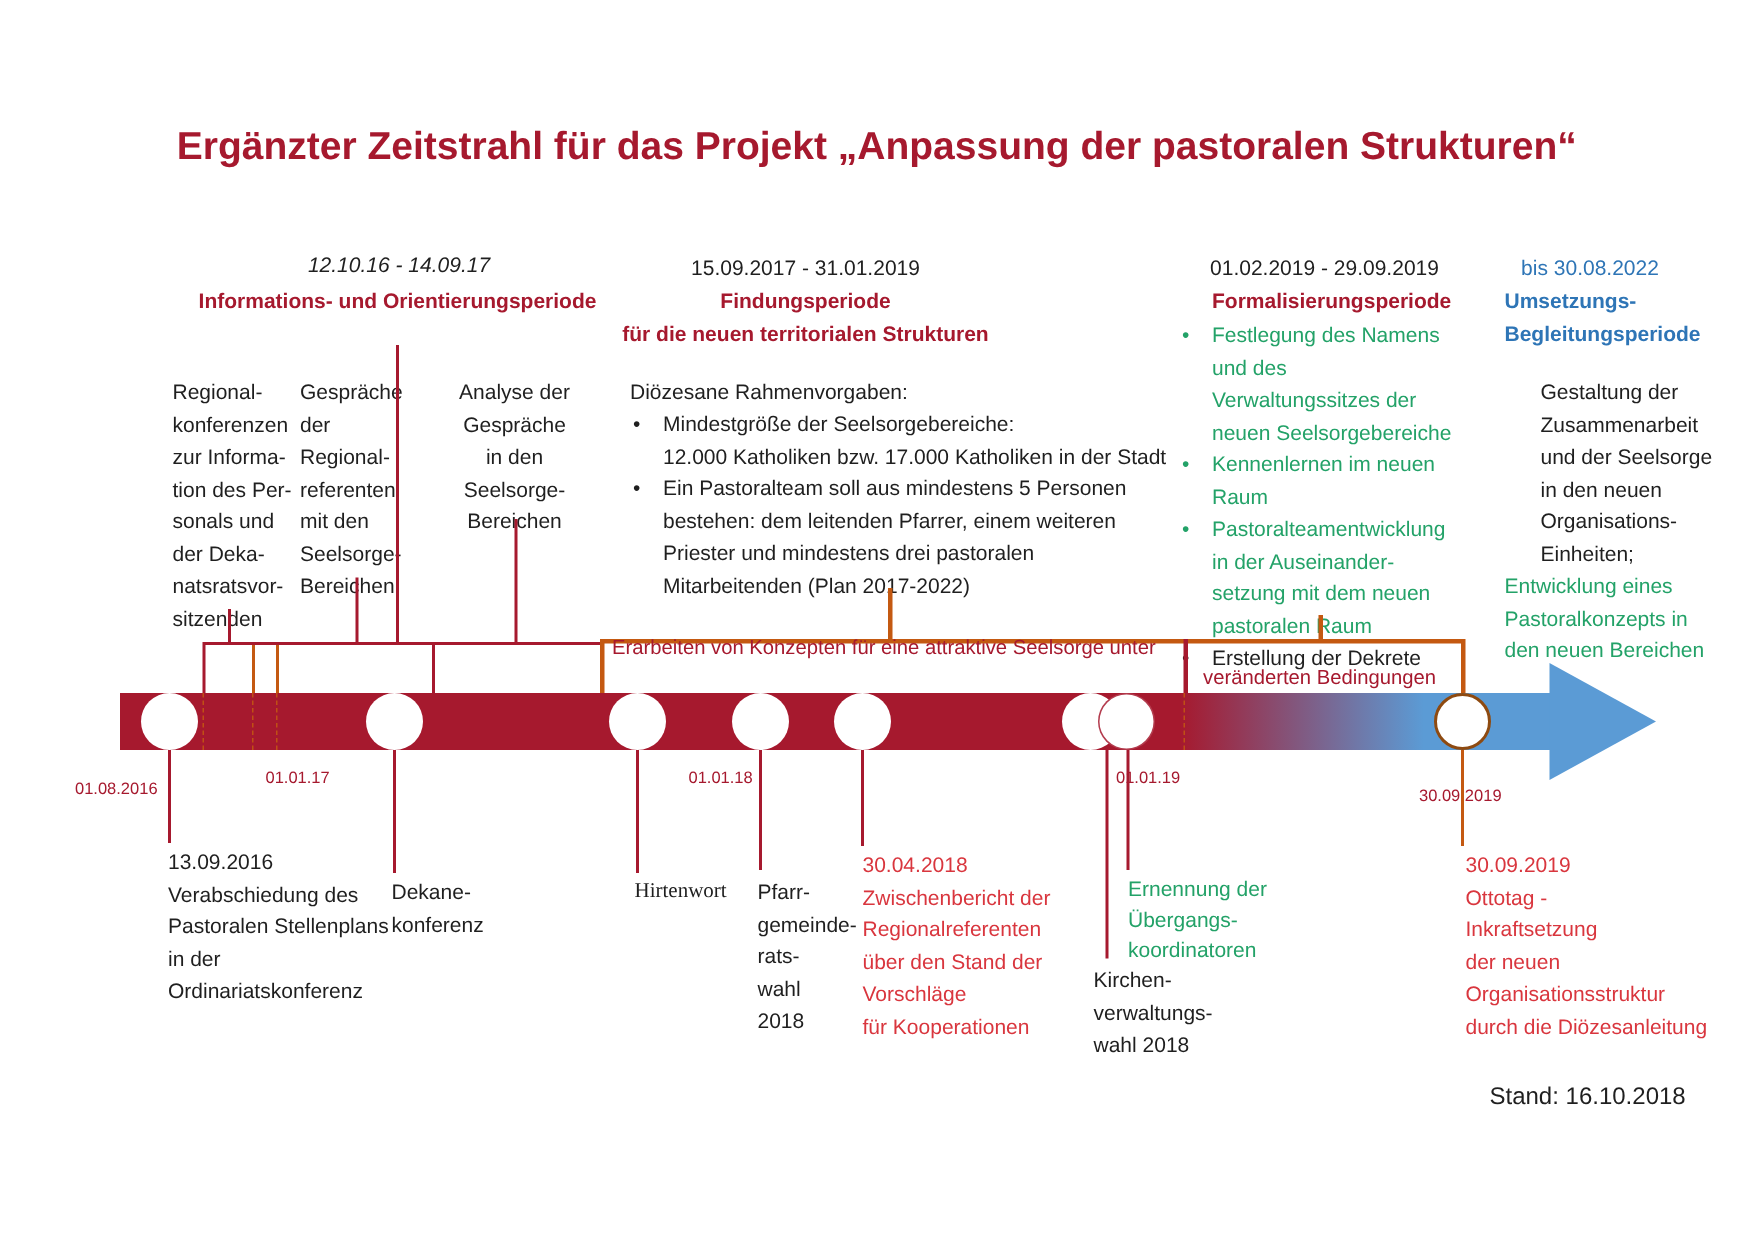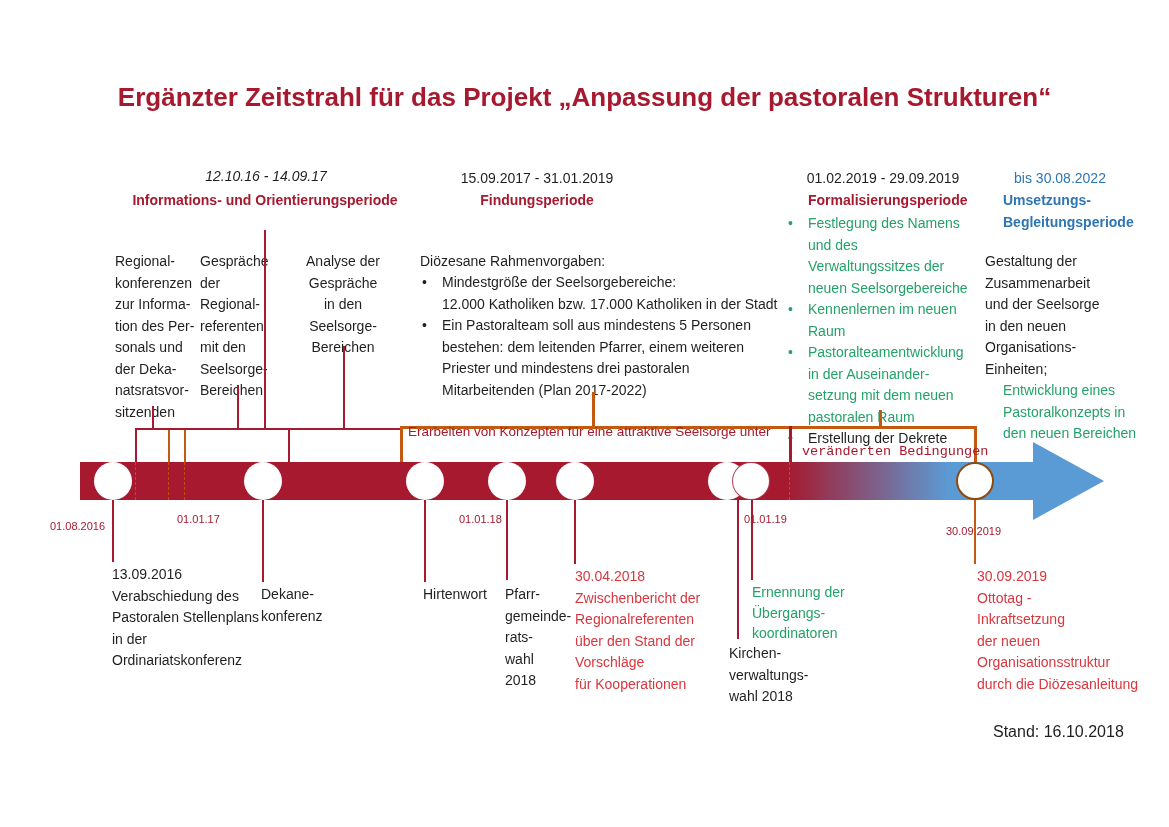--- a/index.html
+++ b/index.html
@@ -48,20 +48,21 @@
 
 <div class="canvas">
 
   <div class="abs title" style="left:0;right:0;top:82px;">Ergänzter Zeitstrahl für das Projekt „Anpassung der pastoralen Strukturen“</div>
 
   <div class="abs txt center" style="left:166px;top:166px;width:200px;font-style:italic;">12.10.16 - 14.09.17</div>
   <div class="abs txt center crimson bold" style="left:110px;top:190px;width:310px;">Informations- und Orientierungsperiode</div>
 
   <div class="abs txt center" style="left:397px;top:168px;width:280px;">15.09.2017 - 31.01.2019</div>
   <div class="abs txt center crimson bold" style="left:397px;top:190px;width:280px;">Findungsperiode</div>
+  <div class="abs txt center crimson bold" style="left:387px;top:212px;width:300px;">für die neuen territorialen Strukturen</div>
 
   <div class="abs txt center" style="left:798px;top:168px;width:170px;">01.02.2019 - 29.09.2019</div>
   <div class="abs txt crimson bold" style="left:808px;top:190px;">Formalisierungsperiode</div>
 
   <div class="abs txt center blue" style="left:1000px;top:168px;width:120px;">bis 30.08.2022</div>
   <div class="abs txt pre blue bold" style="left:1003px;top:190px;">Umsetzungs-
 Begleitungsperiode</div>
 
   <div class="abs txt pre" style="left:115px;top:251px;">Regional-
 konferenzen
@@ -119,21 +120,21 @@
 in der Auseinander-
 setzung mit dem neuen
 pastoralen Raum</span>
     </li>
     <li>
       <span class="mk">•</span>
       <span class="pre">Erstellung der Dekrete</span>
     </li>
   </ul>
 
-  <div class="abs txt pre" style="left:985px;top:251px;">Gestaltung der
+  <div class="abs txt pre" style="left:1027px;top:251px;">Gestaltung der
 Zusammenarbeit
 und der Seelsorge
 in den neuen
 Organisations-
 Einheiten;</div>
   <div class="abs txt pre green" style="left:1003px;top:380px;">Entwicklung eines
 Pastoralkonzepts in
 den neuen Bereichen</div>
 
   <div class="line" style="left:264px;top:230px;width:2px;height:199px;"></div>
@@ -151,21 +152,21 @@
 
   <div class="oline" style="left:400px;top:426px;width:576px;height:3px;"></div>
   <div class="oline" style="left:400px;top:426px;width:2.5px;height:36px;"></div>
   <div class="oline" style="left:592px;top:392px;width:2.5px;height:36px;"></div>
   <div class="oline" style="left:879px;top:410px;width:2.5px;height:18px;"></div>
   <div class="oline" style="left:974px;top:426px;width:2.5px;height:37px;"></div>
   <div class="line" style="left:789px;top:426px;width:2.5px;height:36px;z-index:3;"></div>
   <div class="dash" style="left:789px;top:462px;height:38px;"></div>
 
   <div class="abs crimson" style="left:408px;top:424px;font-size:13.5px;">Erarbeiten von Konzepten für eine attraktive Seelsorge unter</div>
-  <div class="abs crimson" style="left:802px;top:444px;font-size:13.5px;font-family:Liberation Mono, monospace;">veränderten Bedingungen</div>
+  <div class="abs crimson" style="left:802px;top:444px;font-size:13.5px;">veränderten Bedingungen</div>
 
   <div class="band"></div>
   <div class="arrowhead"></div>
 
   <div class="node" style="left:94px;"></div>
   <div class="node" style="left:244px;"></div>
   <div class="node" style="left:406px;"></div>
   <div class="node" style="left:488px;"></div>
   <div class="node" style="left:556px;"></div>
   <div class="node" style="left:708px;"></div>
@@ -187,21 +188,21 @@
   <div class="abs small crimson" style="left:744px;top:513px;">01.01.19</div>
   <div class="abs small crimson" style="left:946px;top:525px;">30.09.2019</div>
 
   <div class="abs txt pre" style="left:112px;top:564px;">13.09.2016
 Verabschiedung des
 Pastoralen Stellenplans
 in der
 Ordinariatskonferenz</div>
   <div class="abs txt pre" style="left:261px;top:584px;">Dekane-
 konferenz</div>
-  <div class="abs txt pre" style="left:423px;top:584px;">Hirtenwort</div>
+  <div class="abs txt pre" style="left:423px;top:584px;font-family:Liberation Serif, serif;">Hirtenwort</div>
   <div class="abs txt pre" style="left:505px;top:584px;">Pfarr-
 gemeinde-
 rats-
 wahl
 2018</div>
   <div class="abs txt pre red" style="left:575px;top:566px;">30.04.2018
 Zwischenbericht der
 Regionalreferenten
 über den Stand der
 Vorschläge

